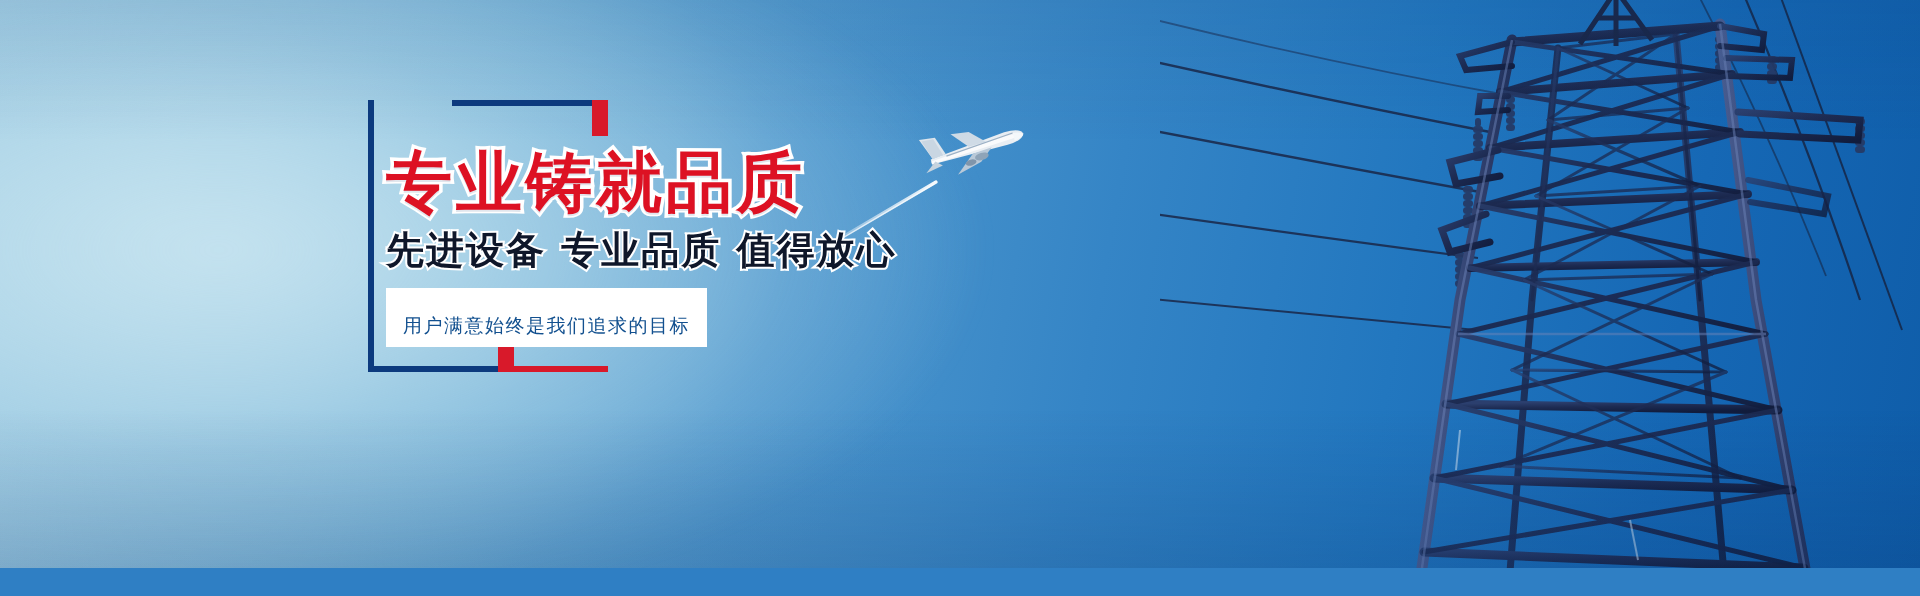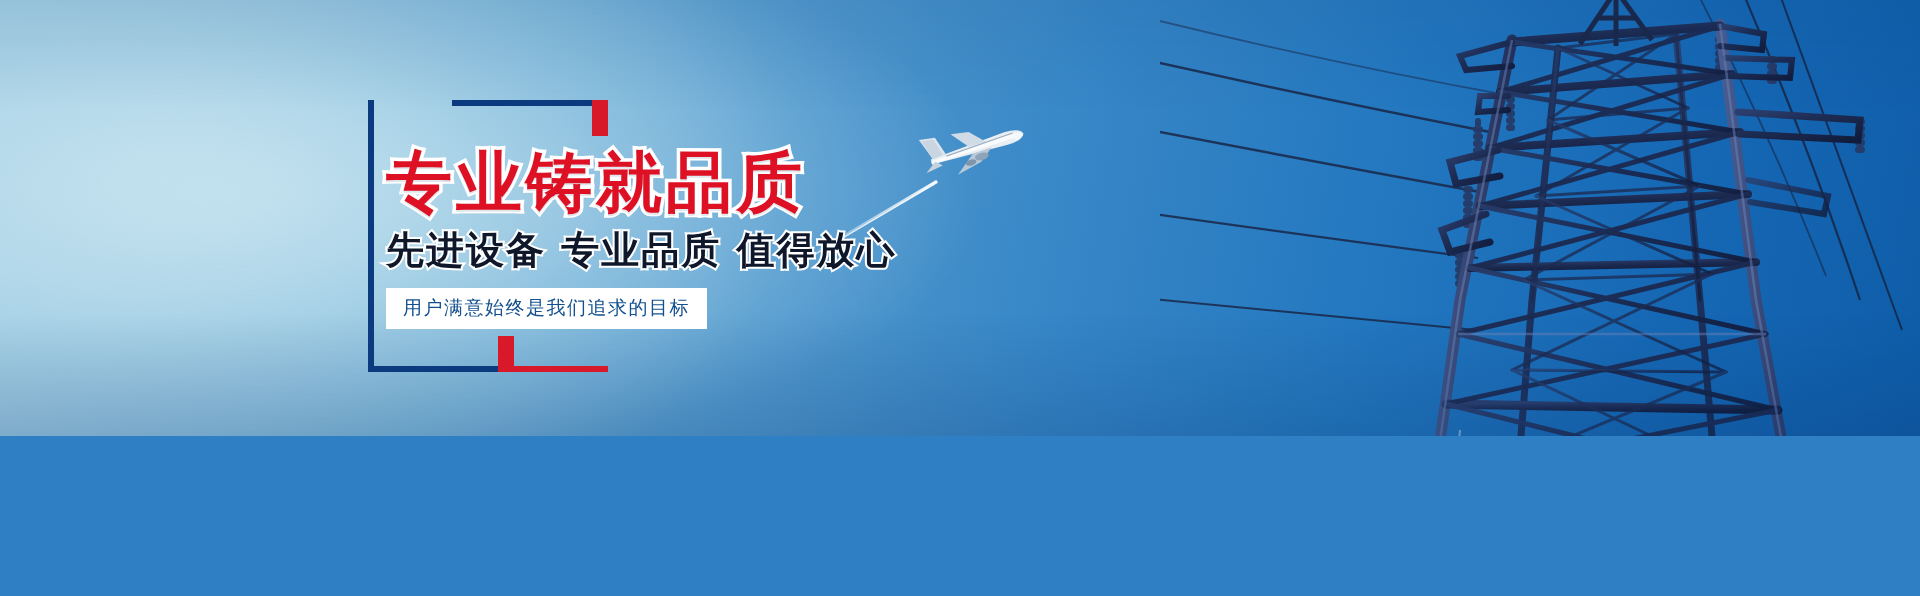--- a/index.html
+++ b/index.html
@@ -1,20 +1,20 @@
 <!DOCTYPE html>
 <html><head>
 <meta charset="utf-8">
 <style>
   * { margin:0; padding:0; box-sizing:border-box; }
   html,body { width:1920px; height:596px; overflow:hidden; background:#2f7fc4; }
   body { font-family:"DejaVu Sans","Liberation Sans",sans-serif; }
 
   #banner {
-    position:relative; width:1920px; height:436px; overflow:hidden;
+    position:relative; width:1920px; height:568px; overflow:hidden;
   }
 
   
   .sky {
     position:absolute; inset:0;
     background:
       radial-gradient(ellipse 1100px 700px at 8% 40%, rgba(176,216,232,0.95) 0%, rgba(150,200,226,0.55) 32%, rgba(120,180,220,0.12) 58%, rgba(255,255,255,0) 75%),
       linear-gradient(100deg, #a9d2e4 0%, #8ec2dd 11%, #6fb0d6 24%, #4e97cd 41%, #3585c6 57%, #2277bf 72%, #1668b5 86%, #0f5da9 100%);
   }
   .sky-glow {
@@ -49,21 +49,21 @@
     text-shadow:0 2px 0 rgba(10,50,110,0.12);
   }
   .subline {
     margin-top:14px;
     font-size:38px; font-weight:bold; color:#0f172a; letter-spacing:2px;
     line-height:1.1; white-space:nowrap;
     -webkit-text-stroke:4px #ffffff; paint-order:stroke fill;
   }
   .tagbox {
     margin-top:16px; display:inline-block; background:#ffffff;
-    padding:7px 17px 8px 17px;
+    padding:25px 17px 8px 17px;
   }
   .tagbox span {
     font-size:19px; color:#12508f; letter-spacing:1.5px; white-space:nowrap;
   }
 
   
   .plane-layer { position:absolute; left:0; top:0; width:1920px; height:596px; pointer-events:none; }
 
   
   .tower-layer { position:absolute; right:0; top:0; width:760px; height:596px; }

